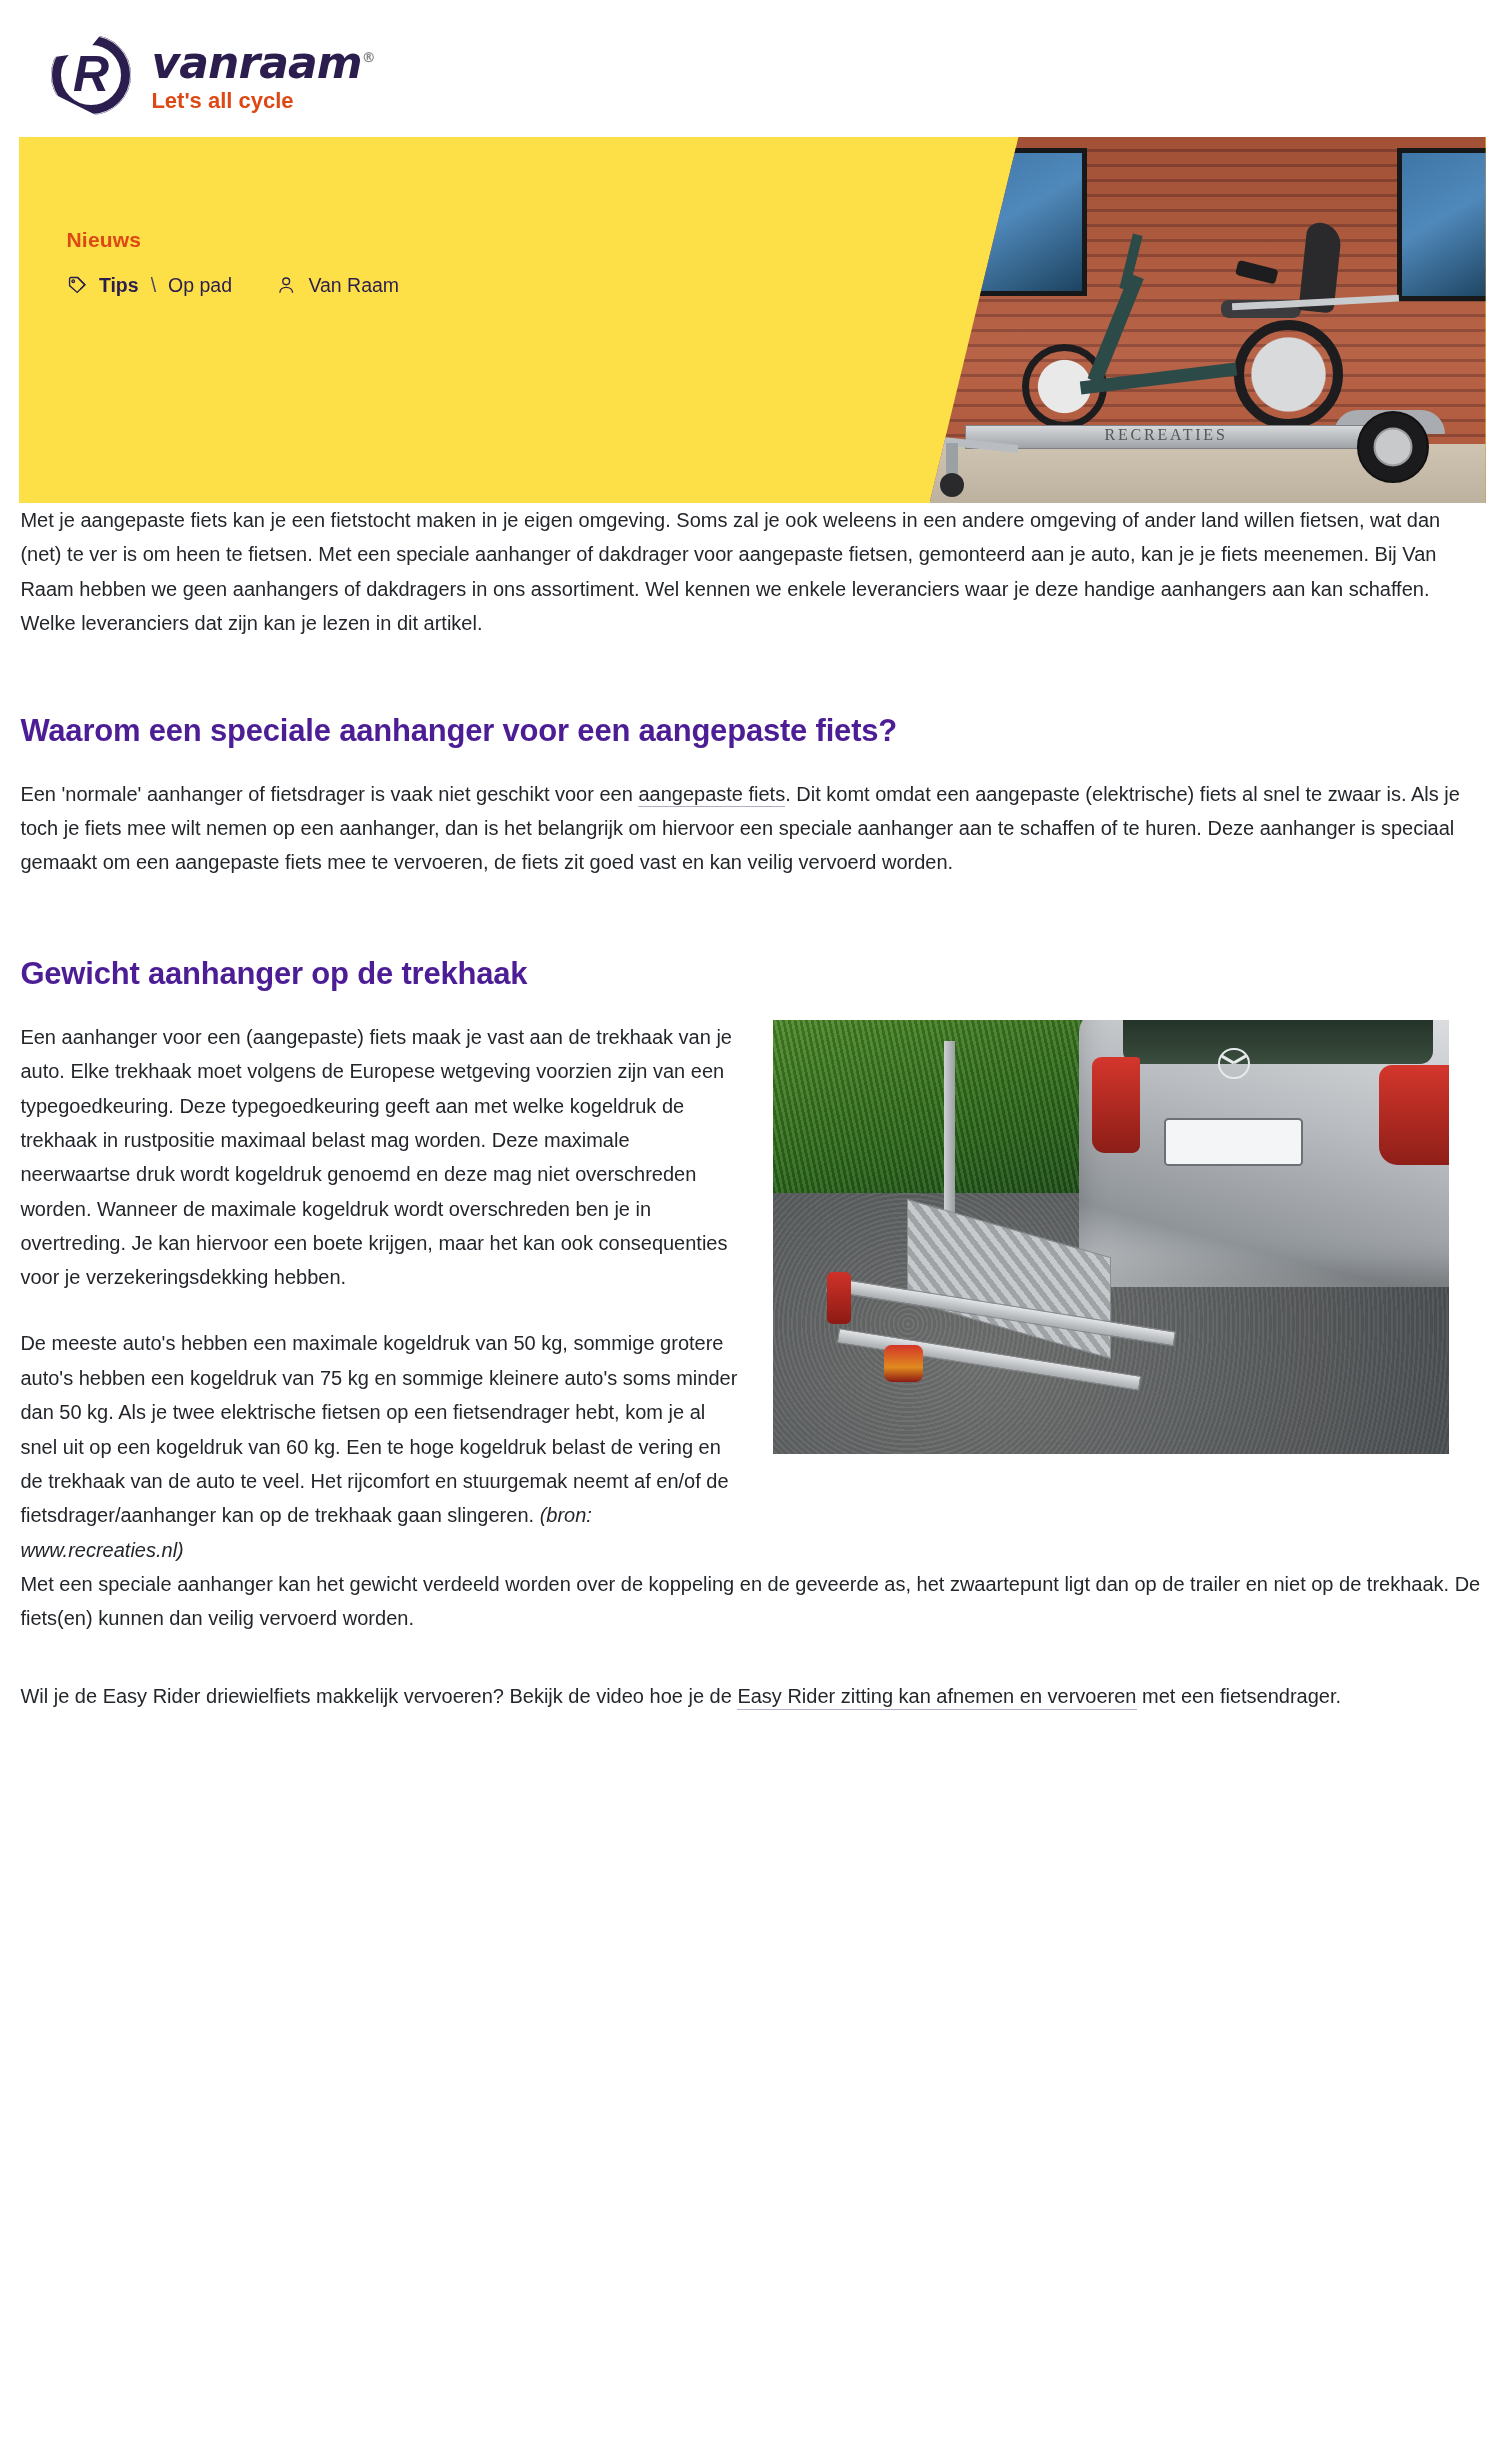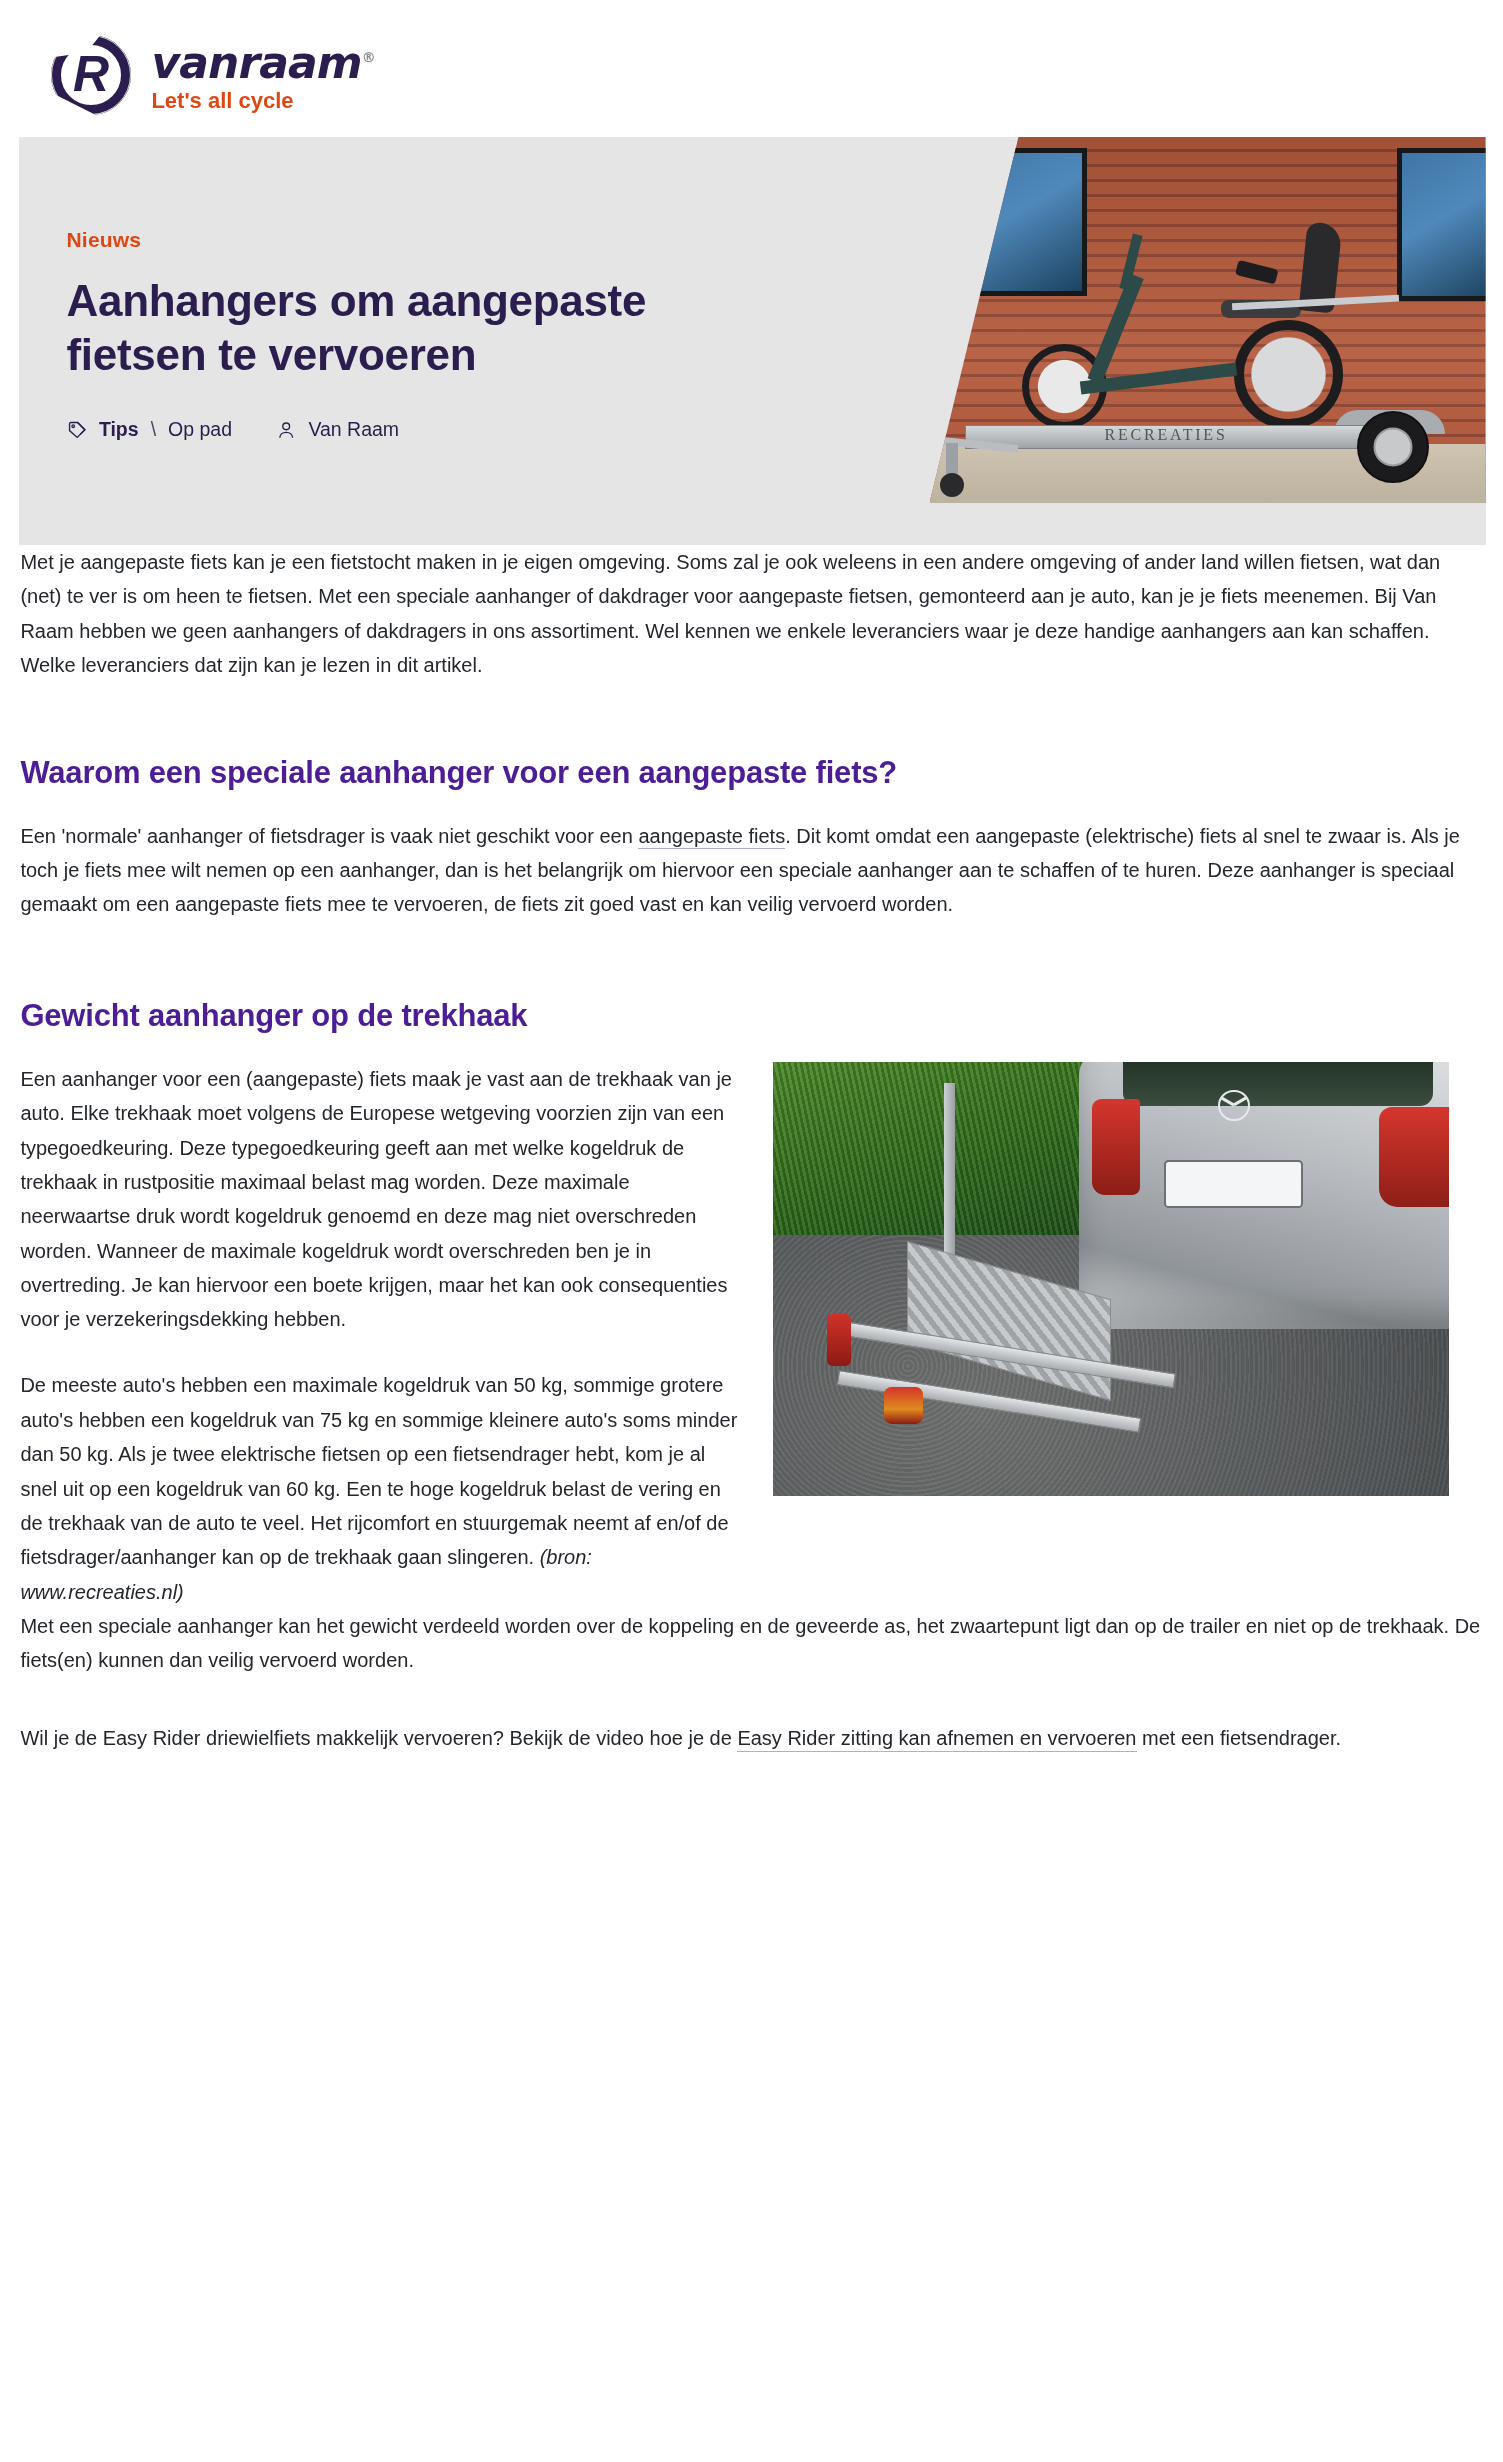--- a/index.html
+++ b/index.html
@@ -70,22 +70,22 @@
     font-weight: bold;
     color: #dd4814;
     margin-top: 5.6px;
     line-height: 1;
   }
 
   
   .hero {
     position: relative;
     margin: 0 18.5px;
-    height: 408px;
-    background: #e5e5e5;
+    height: 366px;
+    background: #fde047;
     overflow: hidden;
   }
   .hero-text {
     position: absolute;
     left: 48px;
     top: 91px;
     width: 760px;
     z-index: 3;
   }
   .hero-kicker {
@@ -438,21 +438,20 @@
     <span class="logo-text">
       <span class="logo-word"><span>vanraam</span><sup>®</sup></span>
       <div class="logo-tag">Let's all cycle</div>
     </span>
   </a>
 </header>
 
 <section class="hero">
   <div class="hero-text">
     <div class="hero-kicker">Nieuws</div>
-    <h1 class="hero-title">Aanhangers om aangepaste fietsen te vervoeren</h1>
     <div class="hero-meta">
       <span class="meta-item">
         <span>
           <svg class="icon-svg" width="20.4" height="20.4" viewBox="0 0 24 24" fill="none" stroke="#2b1e4e" stroke-width="1.6">
             <path d="M3 12.5V4.5A1.5 1.5 0 0 1 4.5 3h8l8.5 8.5-9 9L3 12.5Z"></path>
             <circle cx="7.3" cy="7.3" r="1.5"></circle>
             <path d="M12.5 3 21 11.5l-5.2 5.2"></path>
           </svg>
         </span>
         <b><span>Tips</span></b>

